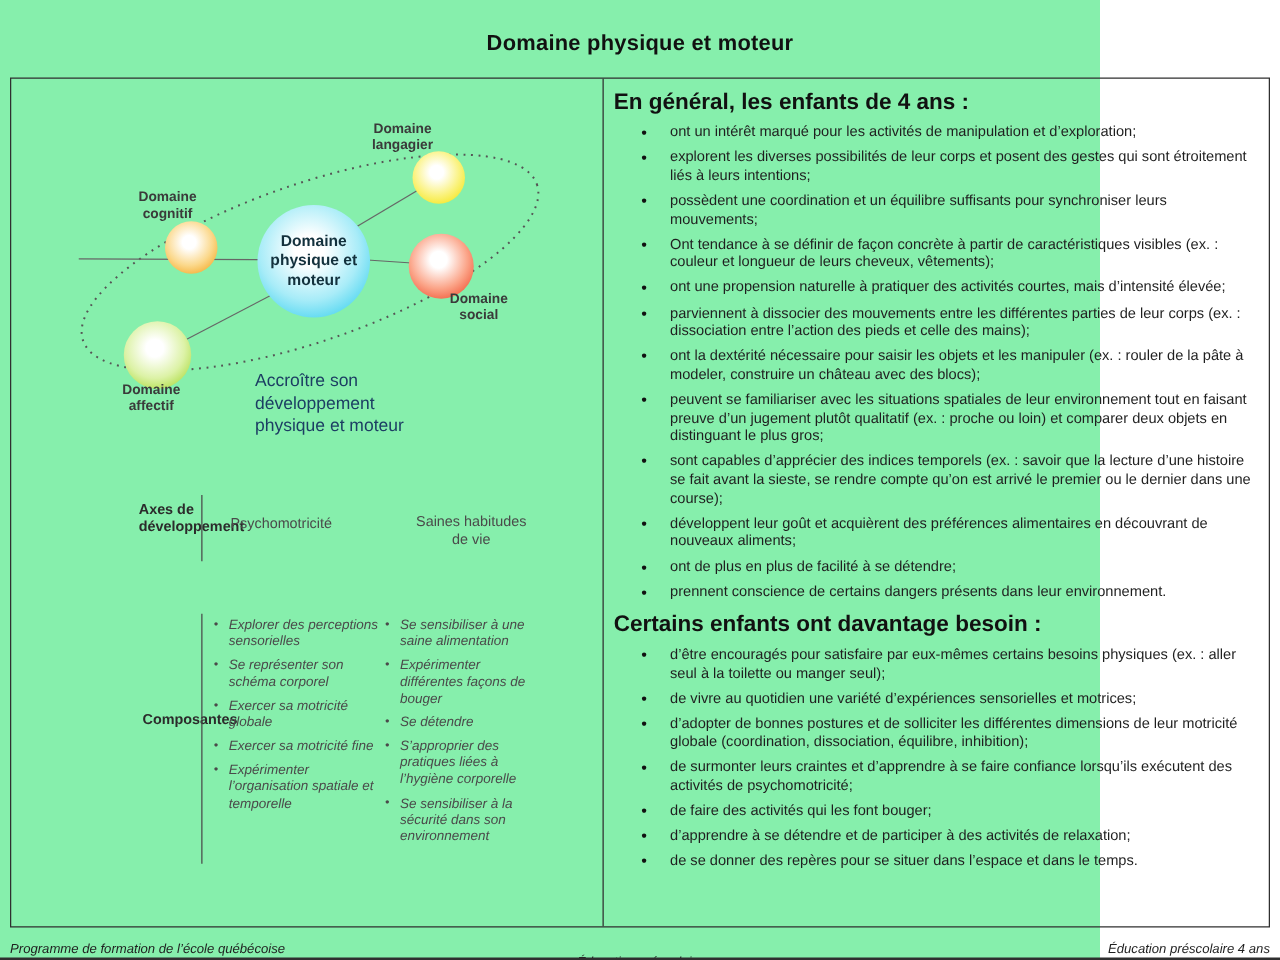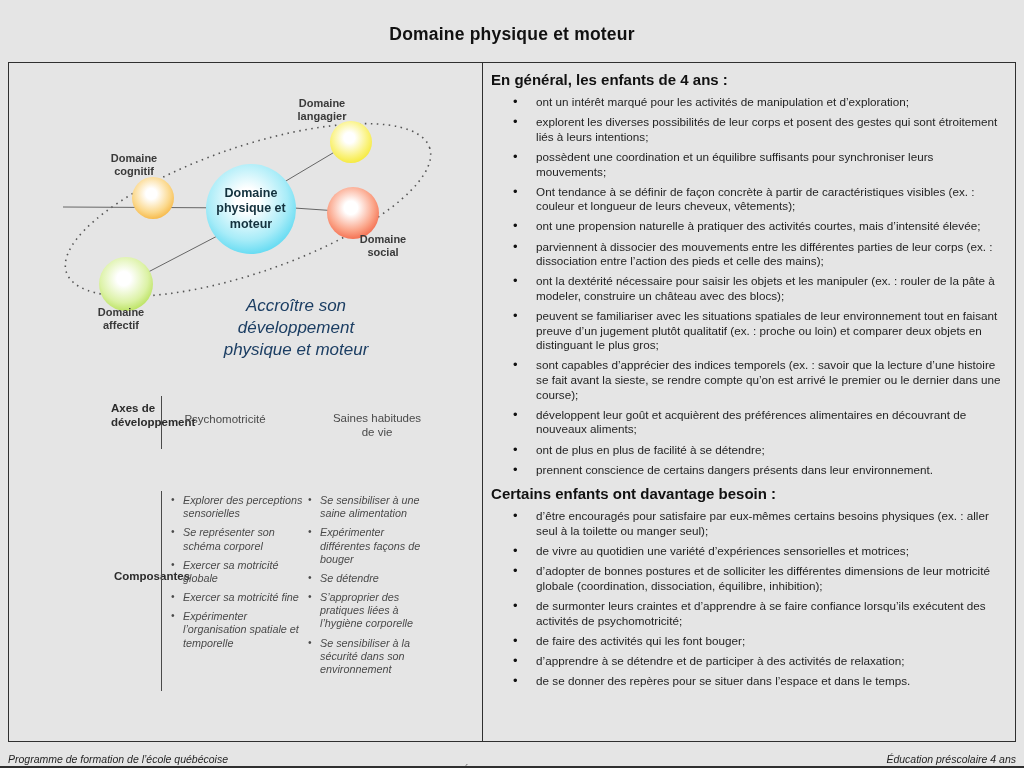--- a/index.html
+++ b/index.html
@@ -1,18 +1,18 @@
 <!DOCTYPE html>
 <html><head>
 <meta charset="utf-8">
 <style>
   * { margin:0; padding:0; box-sizing:border-box; }
   html,body { width:1024px; height:768px; background:#fff; overflow:hidden;
               font-family:"Liberation Sans", sans-serif; color:#222; }
-  .page { position:relative; width:1024px; height:768px; background:#e5e5e5; }
+  .page { position:relative; width:880px; height:768px; background:#86efac; }
 
   .title { position:absolute; top:24px; left:0; width:1024px; text-align:center;
            font-size:17.5px; font-weight:bold; color:#111; letter-spacing:.2px; }
 
   .content-box { position:absolute; left:8px; top:62px; width:1008px; height:680px;
                  border:1.5px solid #2f2f2f; display:flex; }
 
   
   .diagram-panel { position:relative; width:474px; height:100%; }
   .orbit-svg { position:absolute; left:0; top:0; z-index:0; }
@@ -20,39 +20,39 @@
   .bubble { position:absolute; border-radius:50%; z-index:2;
             background:radial-gradient(circle at 46% 40%, #ffffff 16%, var(--c-mid) 55%, var(--c-edge) 90%); }
   .bubble-center { display:flex; align-items:center; justify-content:center; text-align:center;
                    font-weight:bold; font-size:12.5px; line-height:1.25; color:#13313d;
                    white-space:pre-line; }
 
   .bubble-label { position:absolute; z-index:3; width:100px; text-align:center;
                   font-weight:bold; font-size:11px; line-height:1.2; color:#3a3a3a;
                   white-space:pre-line; }
 
-  .goal-text { position:absolute; z-index:3; width:184px; text-align:center;
-               font-style:italic; font-size:17px; line-height:1.3; color:#1c3e63;
+  .goal-text { position:absolute; z-index:3; width:184px; 
+               font-size:14px; line-height:1.3; color:#1c3e63;
                white-space:pre-line; }
 
   .vline { position:absolute; width:1px; background:#4a4a4a; z-index:1; }
 
   .axes-header, .comp-header { position:absolute; font-weight:bold; font-size:11.5px;
                line-height:1.25; color:#2b2b2b; white-space:pre-line;margin-left:48px; }
   .axis-label { position:absolute; font-size:11.5px; color:#4a4a4a; text-align:center;
                 line-height:1.25; white-space:pre-line; }
 
   .comp-list { position:absolute; list-style:none; font-size:10.8px; line-height:1.22; color:#4a4a4a;font-style:italic; }
   .comp-list li { position:relative; padding-left:12px; margin-bottom:6px; }
   .comp-list li::before { content:"•"; position:absolute; left:0; top:0; font-size:10px; color:#4a4a4a; }
 
   
   .text-panel { width:534px; height:100%; border-left:1.5px solid #2f2f2f;
                 padding:6px 10px 0 8px; }
-  .section-heading { font-size:15px; font-weight:bold; color:#111; margin:2px 0 7px 0; }
+  .section-heading { font-size:18px; font-weight:bold; color:#111; margin:2px 0 7px 0; }
   .bullets { list-style:none; margin:0 0 8px 0; }
   .bullets li { position:relative; padding-left:45px; margin-bottom:5.5px;
                 font-size:11.7px; line-height:1.25; color:#1f1f1f; }
   .bullets li::before { content:"•"; position:absolute; left:22px; top:-1px; font-size:13px; color:#111; }
 
   
   .footer { position:absolute; left:8px; top:753px; width:1008px; display:flex;
             font-style:italic; font-size:10.5px; color:#1f1f1f; }
   .footer .f-left  { flex:1; text-align:left; }
   .footer .f-center{ flex:1; text-align:center;margin-top:11px; }

